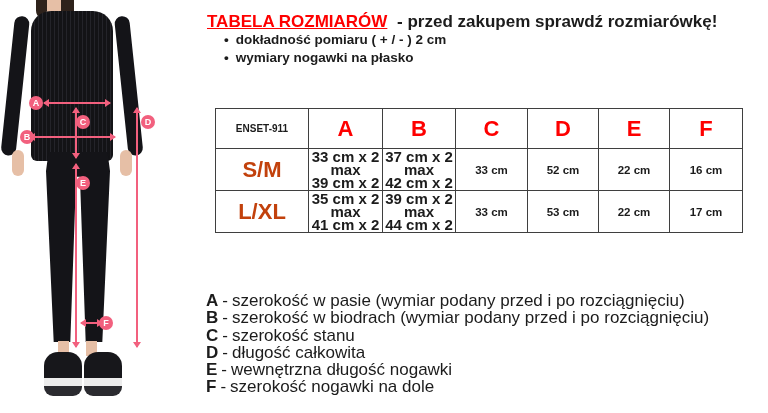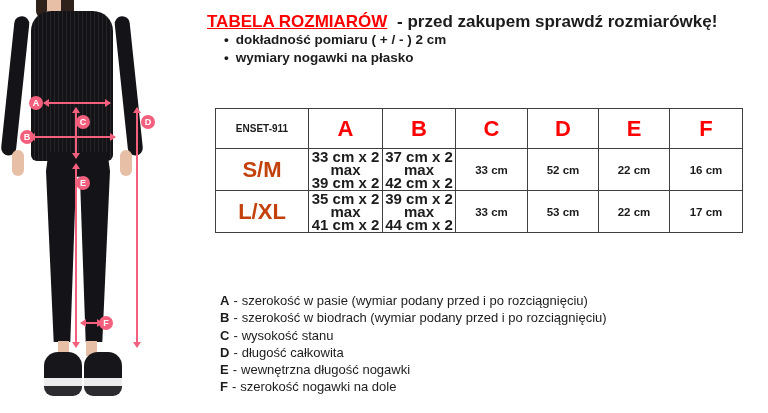--- a/index.html
+++ b/index.html
@@ -77,21 +77,21 @@
   tr.row-size { height: 42px; }
   td.code { font-size: 10px; font-weight: bold; color: #1c1c1c; }
   td.col  { font-size: 22px; font-weight: bold; color: #fe0000; }
   td.size { font-size: 22px; font-weight: bold; color: #c2410c; }
   td.val  { font-size: 11.5px; font-weight: bold; color: #1c1c1c; }
   td.multi { font-size: 15px; font-weight: bold; color: #1c1c1c; line-height: 13px; }
   td.multi span { display: block; }
 
   
   .legend { position: absolute; left: 206px; top: 292px; }
-  .legend .row { font-size: 13px; line-height: 17.3px; white-space: nowrap; margin-left: 14px; }
+  .legend .row { font-size: 17px; line-height: 17.3px; white-space: nowrap; }
   .legend .letter { font-weight: bold; }
   .legend .dash { margin: 0 4px; }
 </style>
 </head>
 <body>
 
 <div class="canvas">
 
   <div class="figure">
     <div class="hair-left"></div>
@@ -191,21 +191,21 @@
     </table>
 
   <div class="legend">
     <div class="row">
       <span class="letter">A</span><span class="dash">-</span><span>szerokość w pasie (wymiar podany przed i po rozciągnięciu)</span>
     </div>
     <div class="row">
       <span class="letter">B</span><span class="dash">-</span><span>szerokość w biodrach (wymiar podany przed i po rozciągnięciu)</span>
     </div>
     <div class="row">
-      <span class="letter">C</span><span class="dash">-</span><span>wysokość stanu</span>
+      <span class="letter">C</span><span class="dash">-</span><span>szerokość stanu</span>
     </div>
     <div class="row">
       <span class="letter">D</span><span class="dash">-</span><span>długość całkowita</span>
     </div>
     <div class="row">
       <span class="letter">E</span><span class="dash">-</span><span>wewnętrzna długość nogawki</span>
     </div>
     <div class="row">
       <span class="letter">F</span><span class="dash">-</span><span>szerokość nogawki na dole</span>
     </div>

